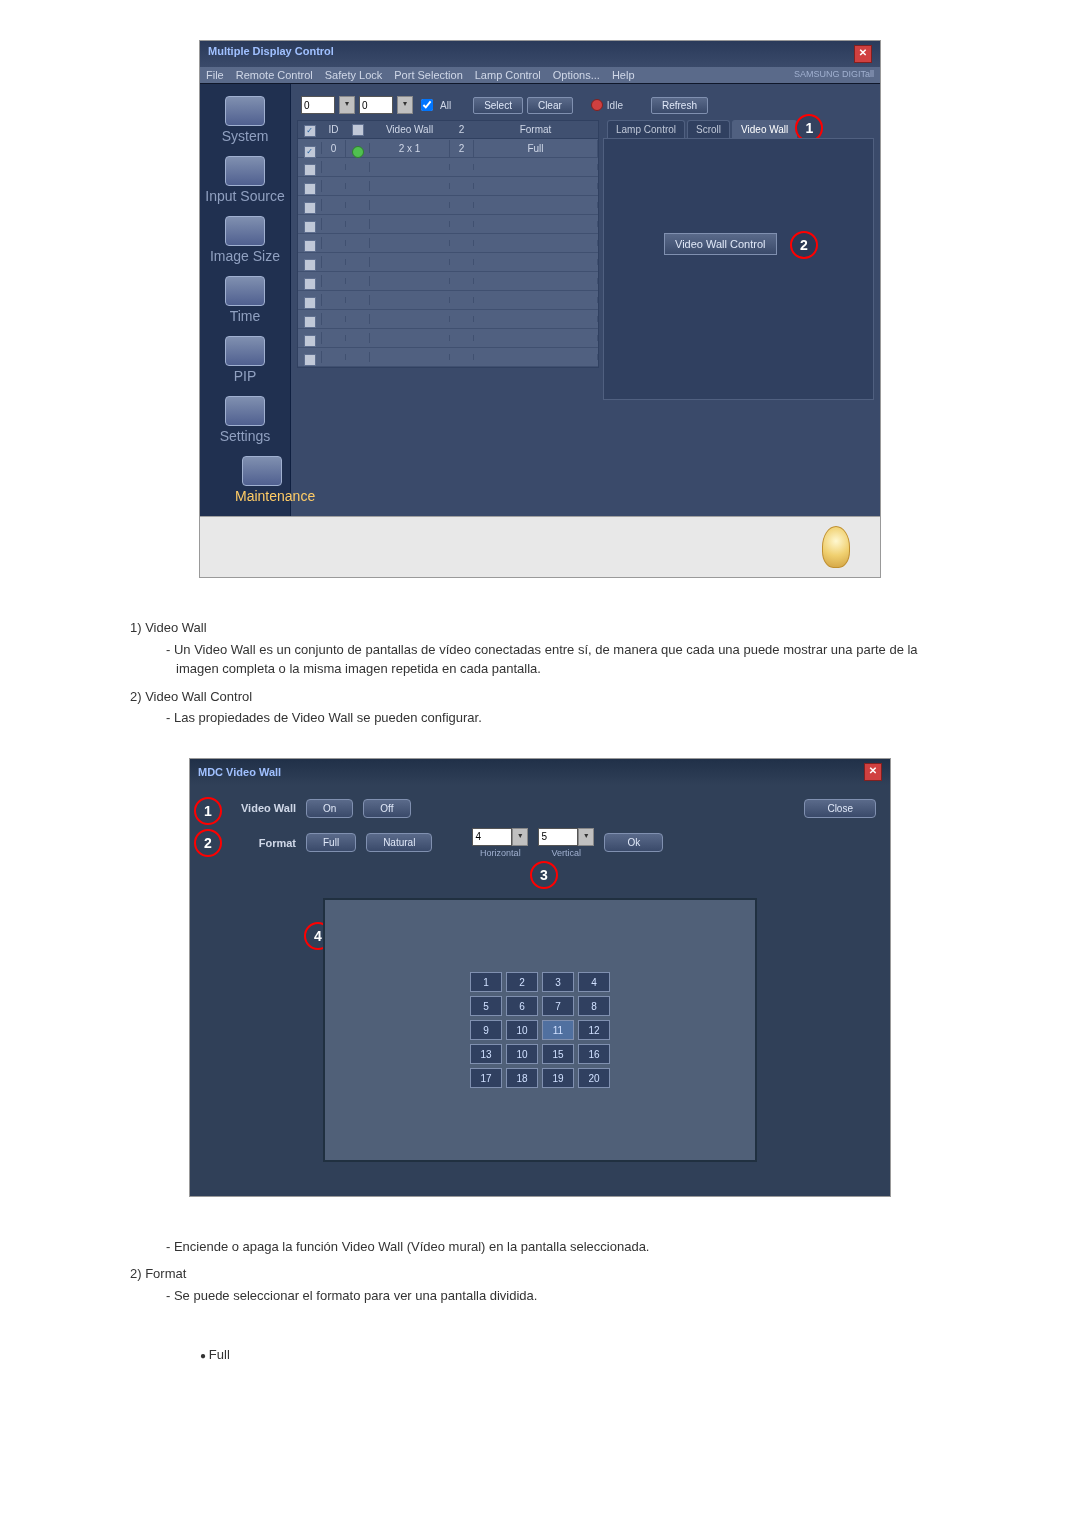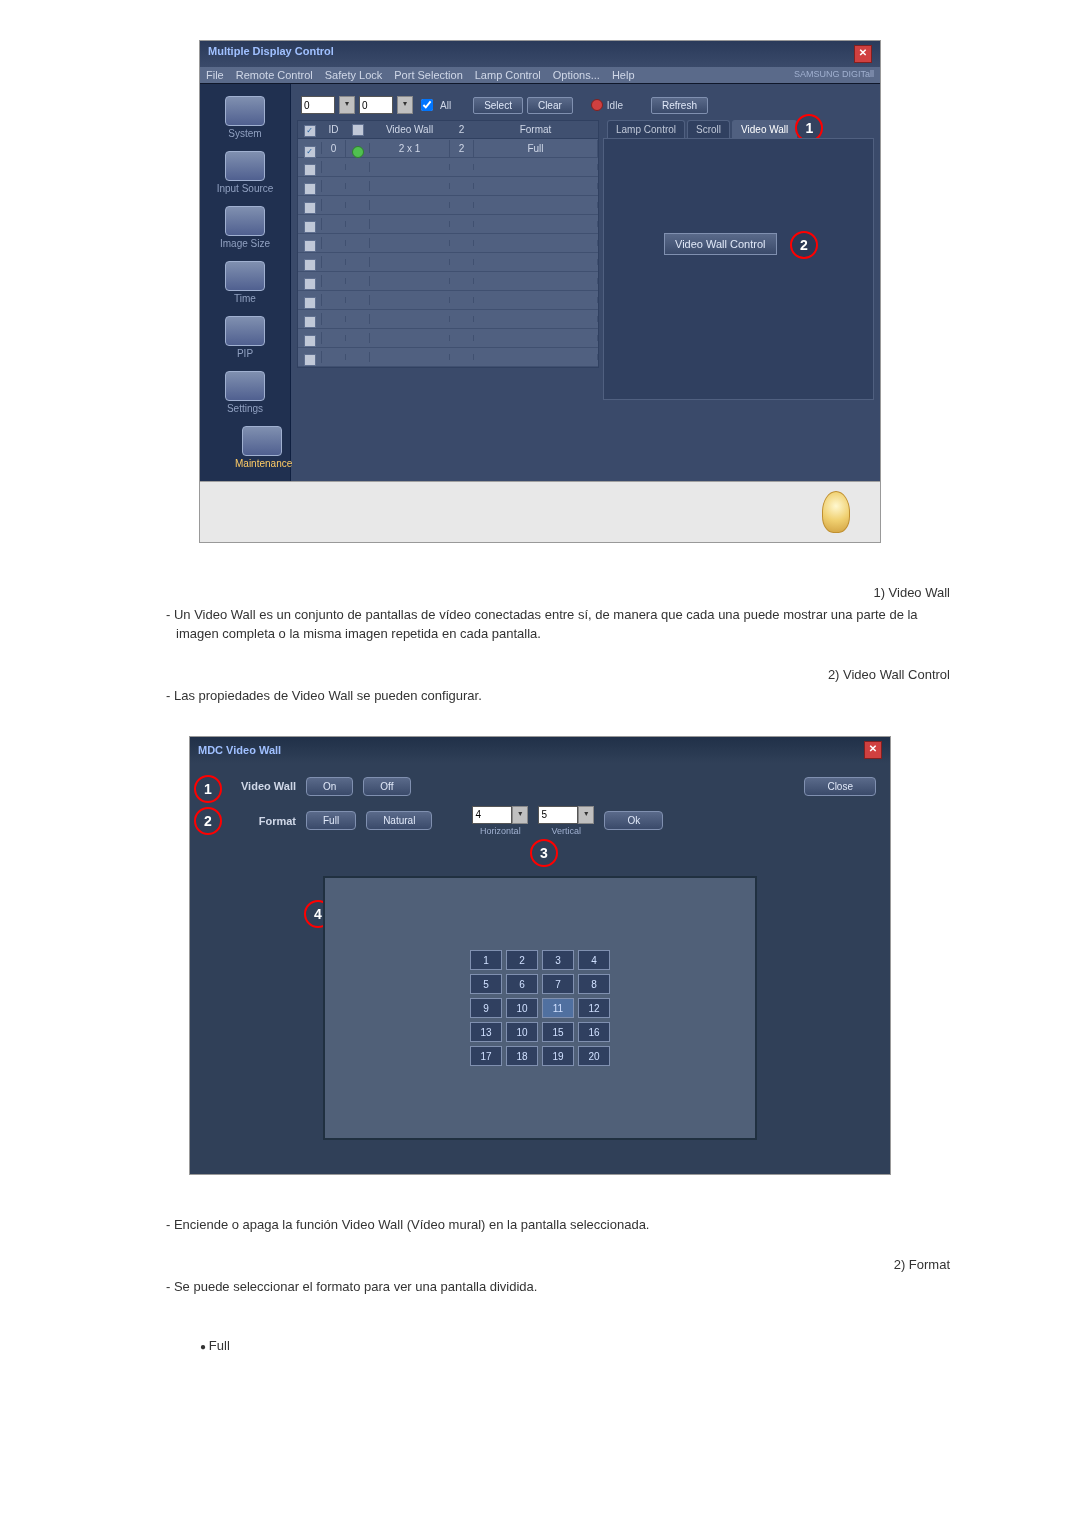--- a/index.html
+++ b/index.html
@@ -60,21 +60,21 @@
   .sidebar {
     width: 90px;
     background: #203050;
     padding: 6px 0;
     border-right: 1px solid #102040;
   }
   .side-item {
     text-align: center;
     padding: 6px 2px;
     color: #90a0c0;
-    font-size: 10px;
+    font-size: 14px;
     cursor: pointer;
   }
   .side-item.active { color: #ffcc66; padding-left: 35px; }
   .side-icon {
     width: 38px;
     height: 28px;
     margin: 0 auto 2px auto;
     background: linear-gradient(#8090b0, #506090);
     border-radius: 4px;
     border: 1px solid #a0b0d0;
@@ -233,21 +233,21 @@
     border-radius: 50% 50% 40% 40%;
     border:1px solid #c09030;
   }
   
   .desc {
     width: 820px;
     margin: 0 auto;
     font-size: 13px;
     line-height: 1.5;
   }
-  .desc .item-title { margin: 21px 0 2px 0; text-align: right; }
+  .desc .item-title { margin: 8px 0 2px 0; }
   .desc .sub { margin-left: 36px; text-indent: -10px; padding-left:10px;}
   .desc .bullet { margin-left: 70px; margin-top: 40px; }
   .desc .bullet::before { content: '● '; font-size:10px; vertical-align:middle;}
 
   
   .dialog {
     width: 700px;
     margin: 30px auto 40px auto;
     border: 1px solid #999;
     background: #304058;

